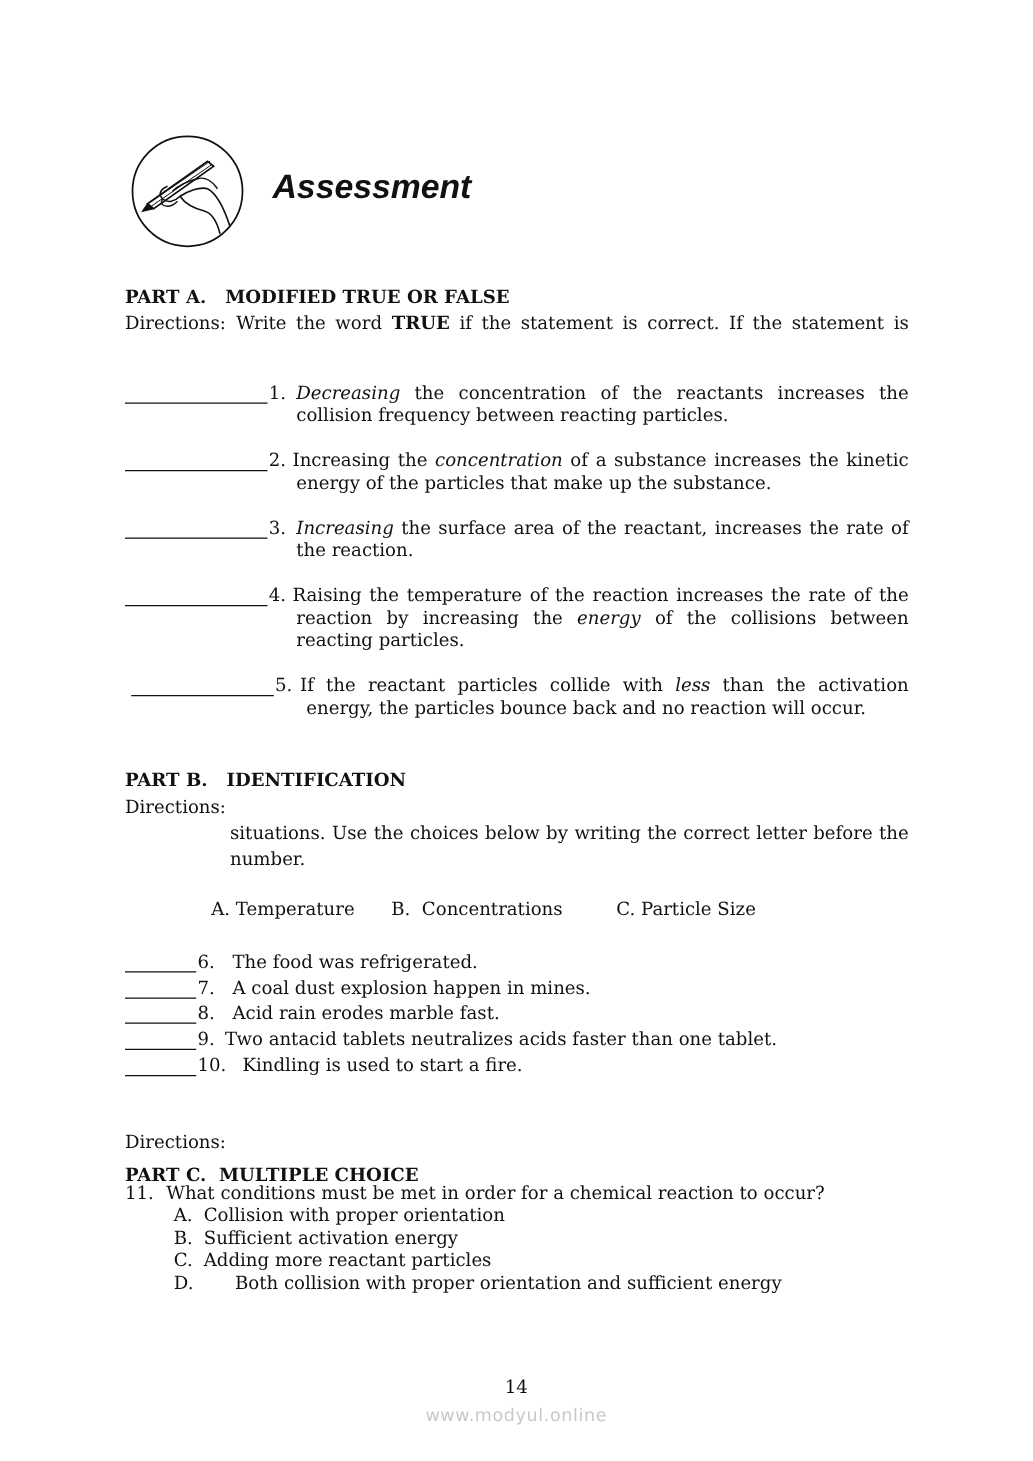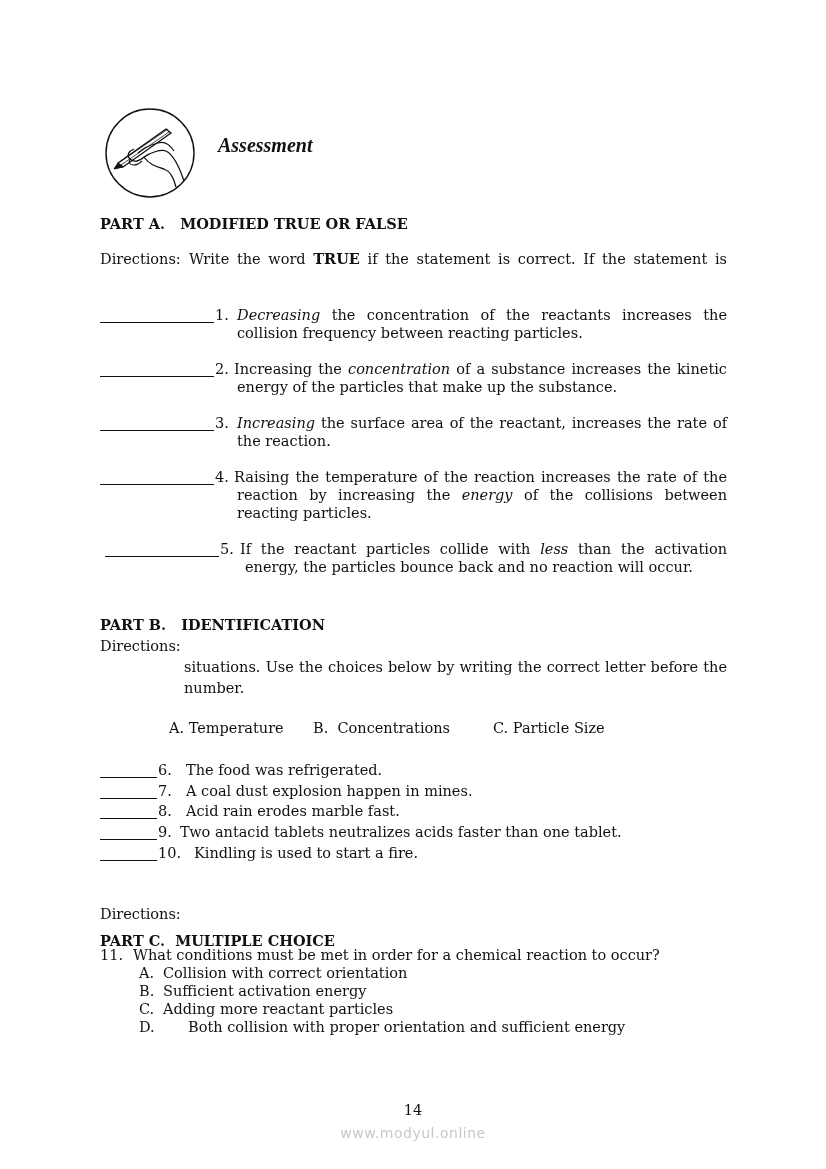--- a/index.html
+++ b/index.html
@@ -5,21 +5,21 @@
   html, body { margin: 0; padding: 0; background: #ffffff; }
   body { width: 826px; height: 1169px; position: relative; overflow: hidden;
          font-family: "DejaVu Serif", "Liberation Serif", serif; color: #111; }
   .page { position: absolute; left: 0; top: 0; width: 826px; height: 1169px; }
   .abs { position: absolute; }
   .txt { font-size: 14.5px; line-height: 18px; white-space: nowrap; }
   .just { white-space: normal; text-align: justify; text-align-last: justify; }
   .blank { display: inline-block; border-bottom: 1px solid #111; height: 14px; vertical-align: baseline; }
   .bold { font-weight: bold; }
   .it { font-style: italic; }
-  .title { font-family: Liberation Serif, serif; font-weight: bold; font-style: italic; font-size: 20px; }
+  .title { font-family: Liberation Sans, sans-serif; font-weight: bold; font-style: italic; font-size: 27px; }
   .part-h { font-weight: bold; font-size: 14.5px; }
   .watermark { font-family: "DejaVu Sans", sans-serif; color: #c8c8c8; font-size: 14px; letter-spacing: 0.5px; }
 </style>
 </head>
 <body>
 
 <div class="page">
 
   <div class="abs" style="left:104px; top:107px; width:92px; height:92px;">
     <svg width="92" height="92" viewBox="0 0 92 92">
@@ -31,21 +31,21 @@
       <line x1="17" y1="58" x2="65" y2="25" stroke="#111" stroke-width="0.8"></line>
 
       <path d="M30 42 C25 44 22 48 26 52 C30 56 36 54 40 50 C46 46 56 42 62 44 C70 48 76 62 80 74" fill="none" stroke="#111" stroke-width="1.3"></path>
       <path d="M40 50 C44 56 52 60 60 62 C66 64 70 72 72 80" fill="none" stroke="#111" stroke-width="1.3"></path>
       <path d="M34 46 C38 42 46 38 54 36 C60 34 66 38 70 44" fill="none" stroke="#111" stroke-width="1.1"></path>
       <path d="M26 52 C24 56 26 58 30 58 C34 58 36 56 38 54" fill="none" stroke="#111" stroke-width="1.1"></path>
     </svg>
   </div>
   <div class="abs title" style="left:218px; top:134px;">Assessment</div>
 
-  <div class="abs part-h txt" style="left:100px; top:215px; white-space:pre;">PART A.   MODIFIED TRUE OR FALSE</div>
+  <div class="abs part-h txt" style="left:100px; top:229px; white-space:pre;">PART A.   MODIFIED TRUE OR FALSE</div>
   <div class="abs txt" style="left:100px; top:250px;">Directions:</div>
   <div class="abs txt just" style="left:189px; top:250px; width:538px;"><span>Write the word </span><span class="bold">TRUE</span><span> if the statement is correct. If the statement is</span></div>
 
   <div class="abs" style="left:100px; top:306px;">
     <span class="abs blank" style="left:0; top:2px; width:114px;"></span>
     <span class="abs txt" style="left:115px; top:0;">1.</span>
     <div class="abs txt just" style="left:137px; top:0; width:490px;"><span class="it">Decreasing</span><span> the concentration of the reactants increases the</span></div>
     <div class="abs txt" style="left:137px; top:18px;">collision frequency between reacting particles.</div>
   </div>
 
@@ -115,21 +115,21 @@
 
   <div class="abs part-h txt" style="left:100px; top:885px; white-space:pre;margin-top:47px;">PART C.  MULTIPLE CHOICE</div>
   <div class="abs txt" style="left:100px; top:905px;">Directions:</div>
 
   <div class="abs" style="left:100px; top:946px;">
     <span class="abs txt" style="left:0; top:0;">11.</span>
     <span class="abs txt" style="left:33px; top:0;">What conditions must be met in order for a chemical reaction to occur?</span>
 
     <div class="abs" style="left:39px; top:18px;">
       <span class="abs txt" style="left:0; top:0;">A.</span>
-      <span class="abs txt" style="left:24px; top:0;">Collision with correct orientation</span>
+      <span class="abs txt" style="left:24px; top:0;">Collision with proper orientation</span>
     </div>
     <div class="abs" style="left:39px; top:36px;">
       <span class="abs txt" style="left:0; top:0;">B.</span>
       <span class="abs txt" style="left:24px; top:0;">Sufficient activation energy</span>
     </div>
     <div class="abs" style="left:39px; top:54px;">
       <span class="abs txt" style="left:0; top:0;">C.</span>
       <span class="abs txt" style="left:24px; top:0;">Adding more reactant particles</span>
     </div>
     <div class="abs" style="left:39px; top:72px;">

